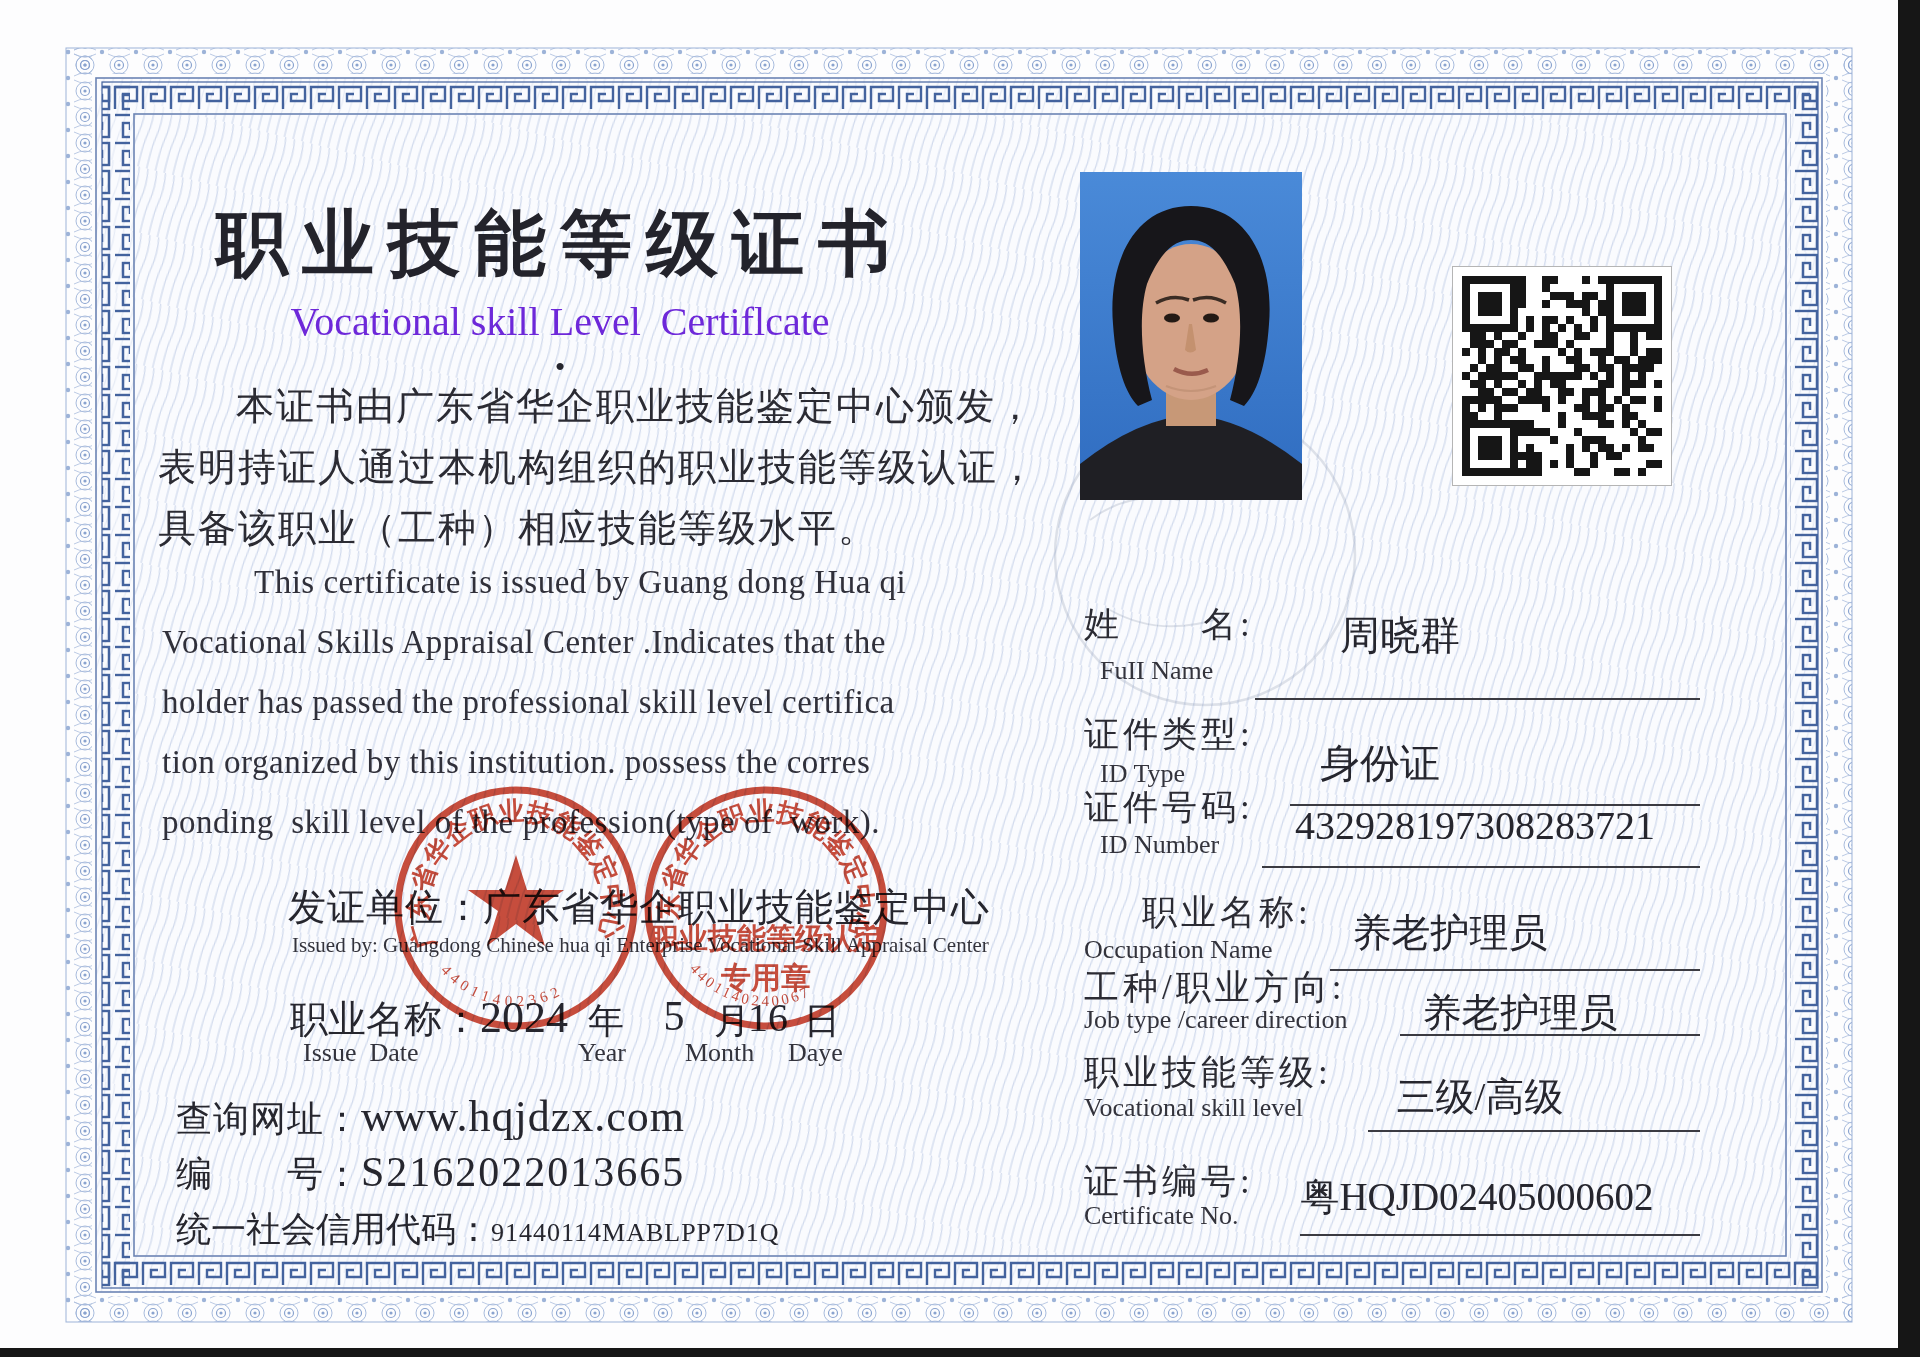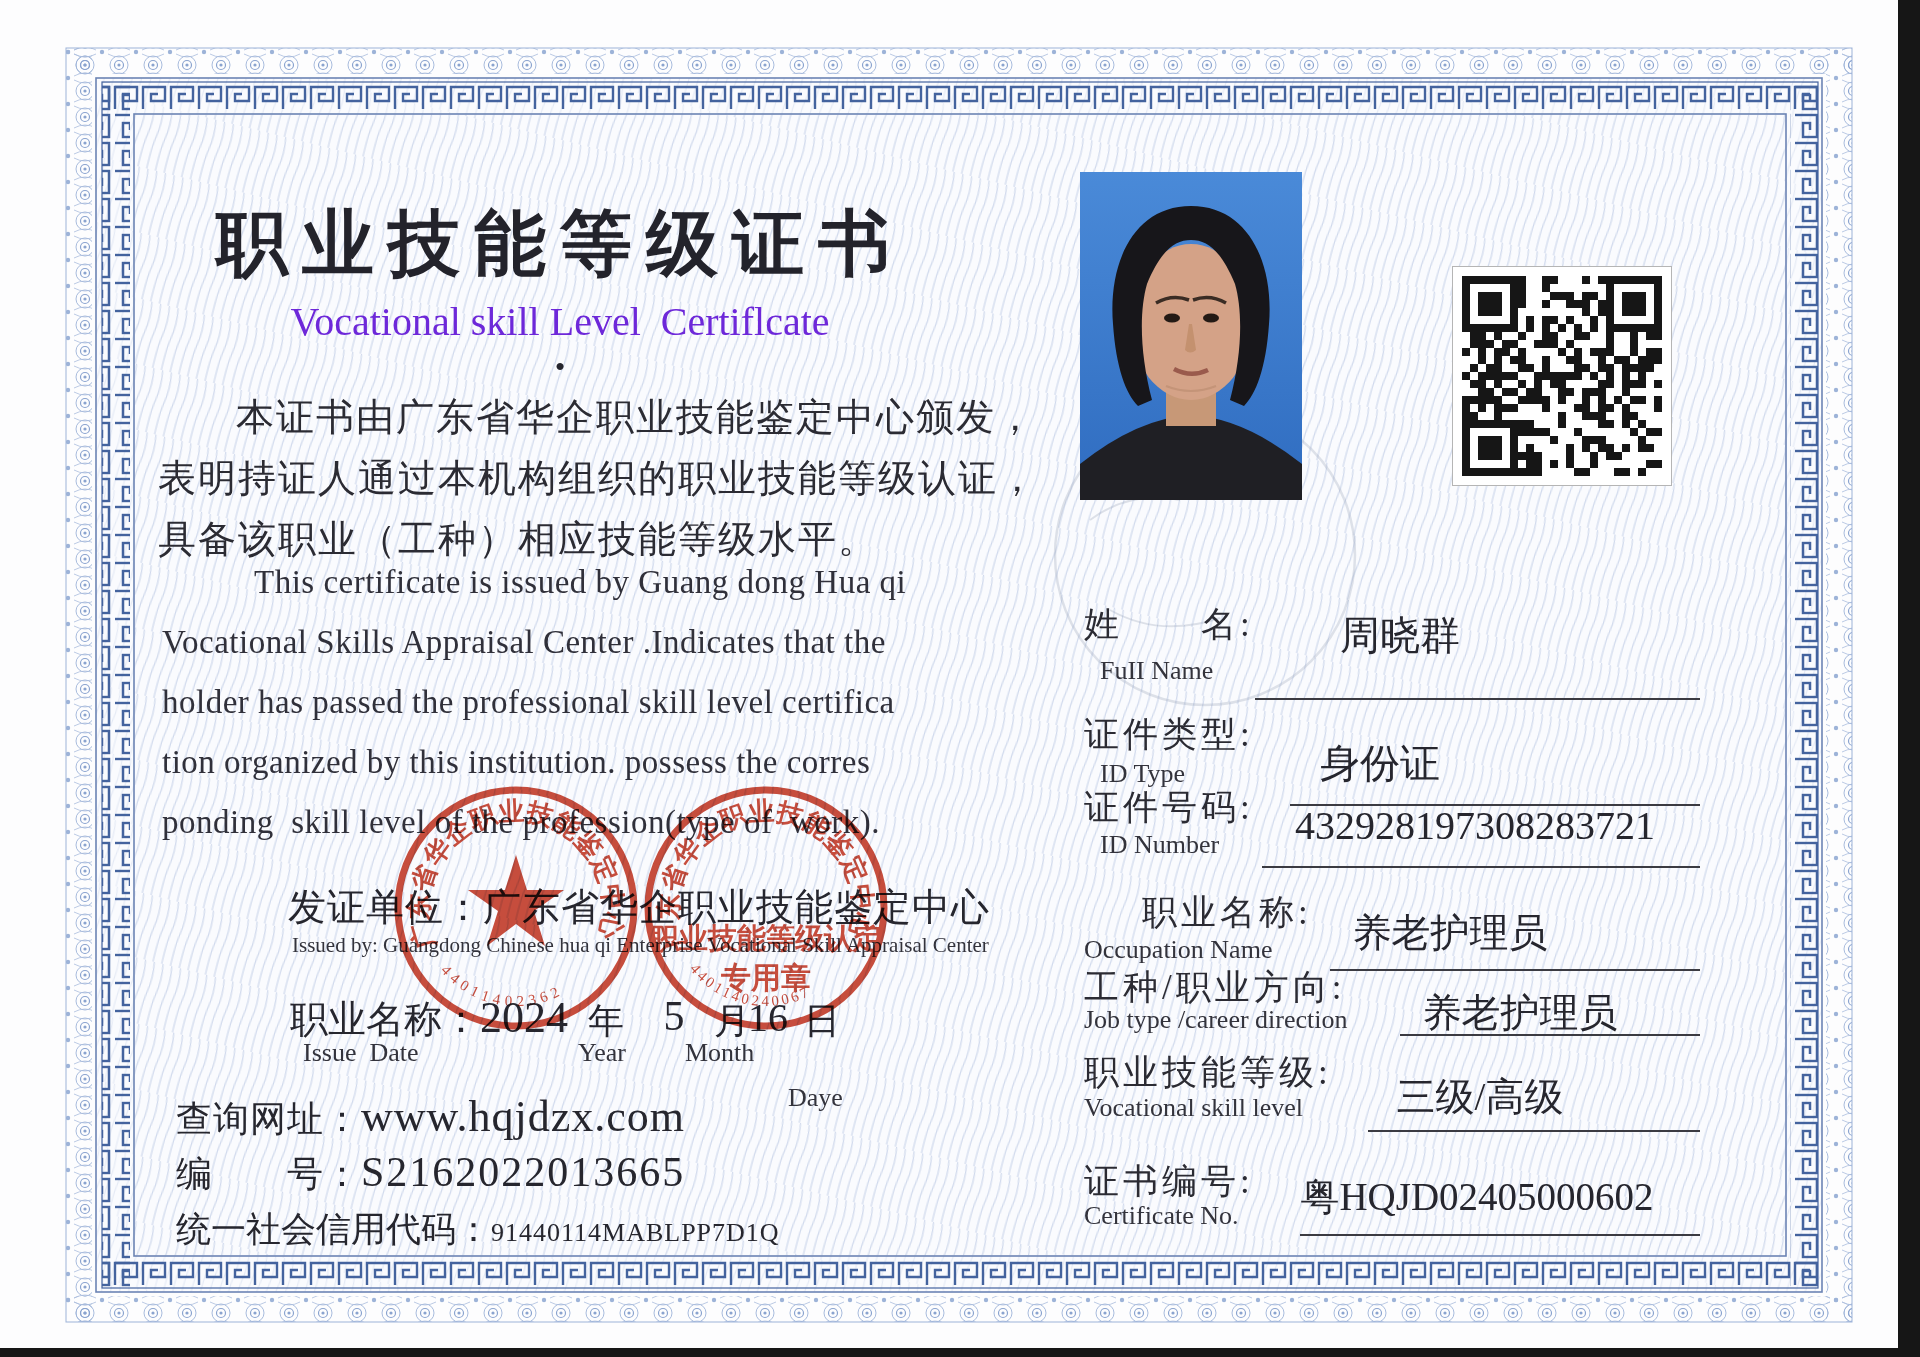--- a/index.html
+++ b/index.html
@@ -6,35 +6,35 @@
   .page{position:relative;width:1920px;height:1357px;background:#fdfdfe;overflow:hidden;
         font-family:"Liberation Serif","DejaVu Serif",serif;color:#26262e;}
   .abs{position:absolute;}
   svg{display:block;}
   .frame{position:absolute;left:0;top:0;}
   
   .title{left:160px;top:196px;width:800px;text-align:center;font-size:72px;font-weight:bold;
          letter-spacing:14px;color:#23232b;}
   .subtitle{left:160px;top:298px;width:800px;text-align:center;font-size:40px;white-space:pre;color:#6d28d9;}
   .dot{left:160px;top:352px;width:800px;text-align:center;font-size:26px;font-weight:bold;}
-  .zh-line{left:158px;width:780px;font-size:38px;letter-spacing:2px;color:#2b2b33;white-space:pre;margin-top:11px;}
+  .zh-line{left:158px;width:780px;font-size:38px;letter-spacing:2px;color:#2b2b33;white-space:pre;}
   .zh1{top:381px;padding-left:78px;} .zh2{top:442px;} .zh3{top:503px;}
   .en-line{left:162px;width:780px;font-size:33px;letter-spacing:.5px;color:#30303a;white-space:pre;}
   .en1{top:564px;padding-left:92px;} .en2{top:624px;} .en3{top:684px;} .en4{top:744px;} .en5{top:804px;}
   .issuer-zh{left:288px;top:882px;font-size:38px;letter-spacing:1px;white-space:pre;}
   .issuer-en{left:292px;top:933px;font-size:21px;color:#33333c;white-space:pre;}
   .date-zh{left:290px;top:994px;font-size:38px;white-space:pre;}
   .date-year{left:468px;top:992px;width:112px;text-align:center;font-size:44px;}
   .u-year{left:588px;top:997px;font-size:36px;}
   .date-month{left:648px;top:992px;width:52px;text-align:center;font-size:42px;}
   .u-month{left:714px;top:997px;font-size:36px;}
   .date-day{left:744px;top:994px;width:48px;text-align:center;font-size:40px;}
   .u-day{left:804px;top:997px;font-size:36px;}
   .dlab{top:1038px;font-size:26px;color:#33333c;white-space:pre;}
-  .dlab1{left:303px;} .dlab2{left:578px;} .dlab3{left:685px;} .dlab4{left:788px;margin-top:45px;}
+  .dlab1{left:303px;} .dlab2{left:578px;} .dlab3{left:685px;} .dlab4{left:788px;}
   .foot-row{display:flex;align-items:baseline;}
   .foot1{left:176px;top:1091px;} .foot2{left:176px;top:1148px;} .foot3{left:176px;top:1206px;}
   .foot-zh{font-size:36px;letter-spacing:1px;white-space:pre;}
   .foot-zh-sm{font-size:35px;letter-spacing:0;white-space:pre;}
   .foot-val{font-size:44px;letter-spacing:1px;}
   .foot-val2{font-size:42px;letter-spacing:2px;}
   .foot-val3{font-size:26px;letter-spacing:1px;}
   
   .fzh{position:absolute;font-size:35px;letter-spacing:4px;white-space:pre;color:#2b2b33;}
   .fen{position:absolute;font-size:26px;color:#33333c;white-space:pre;}

